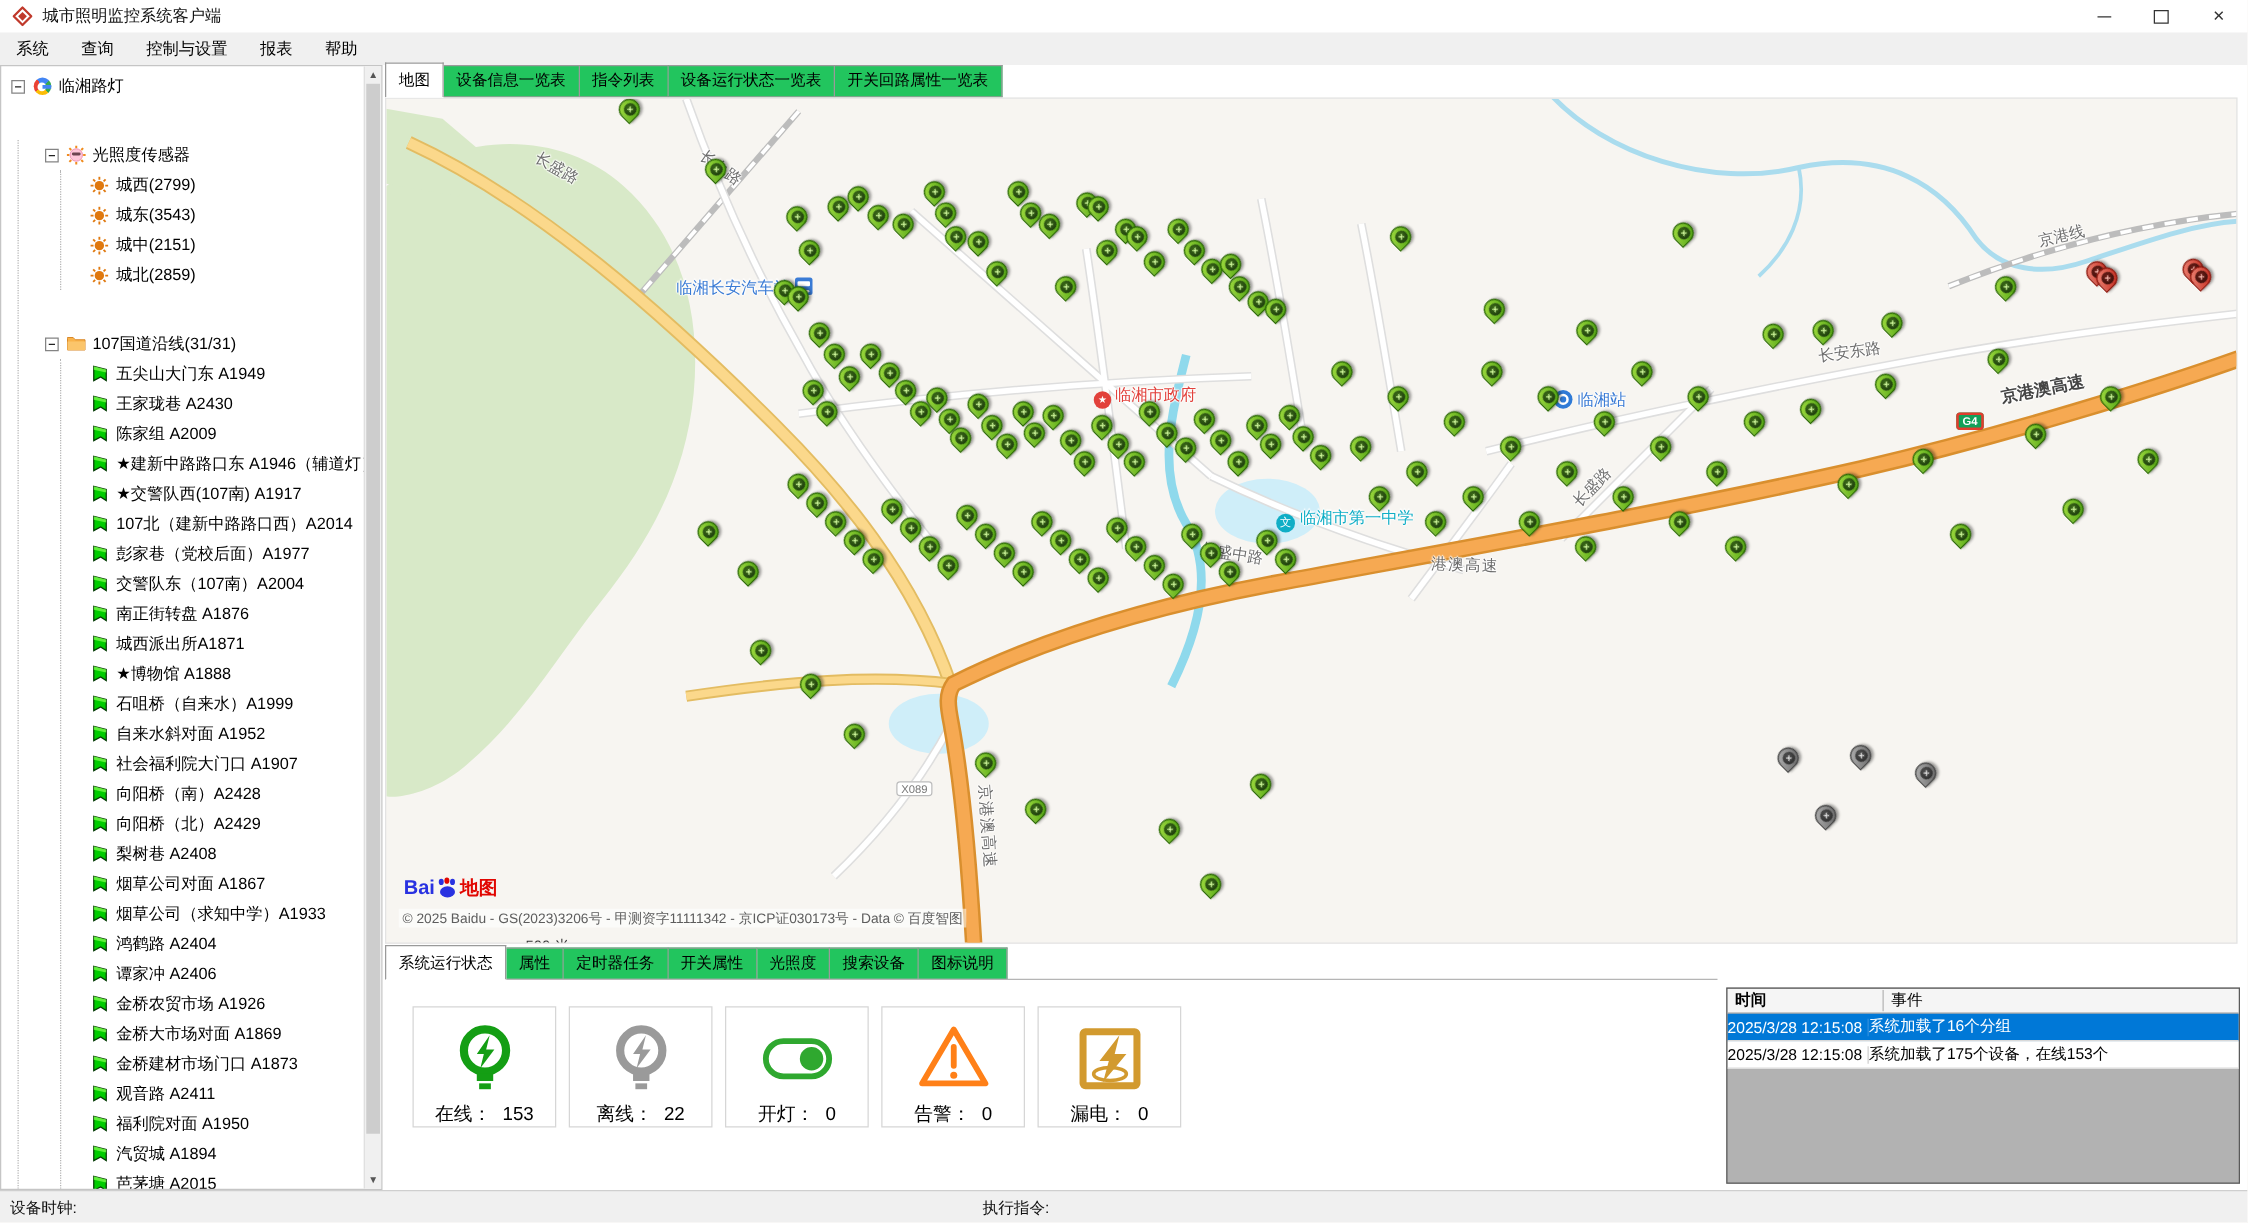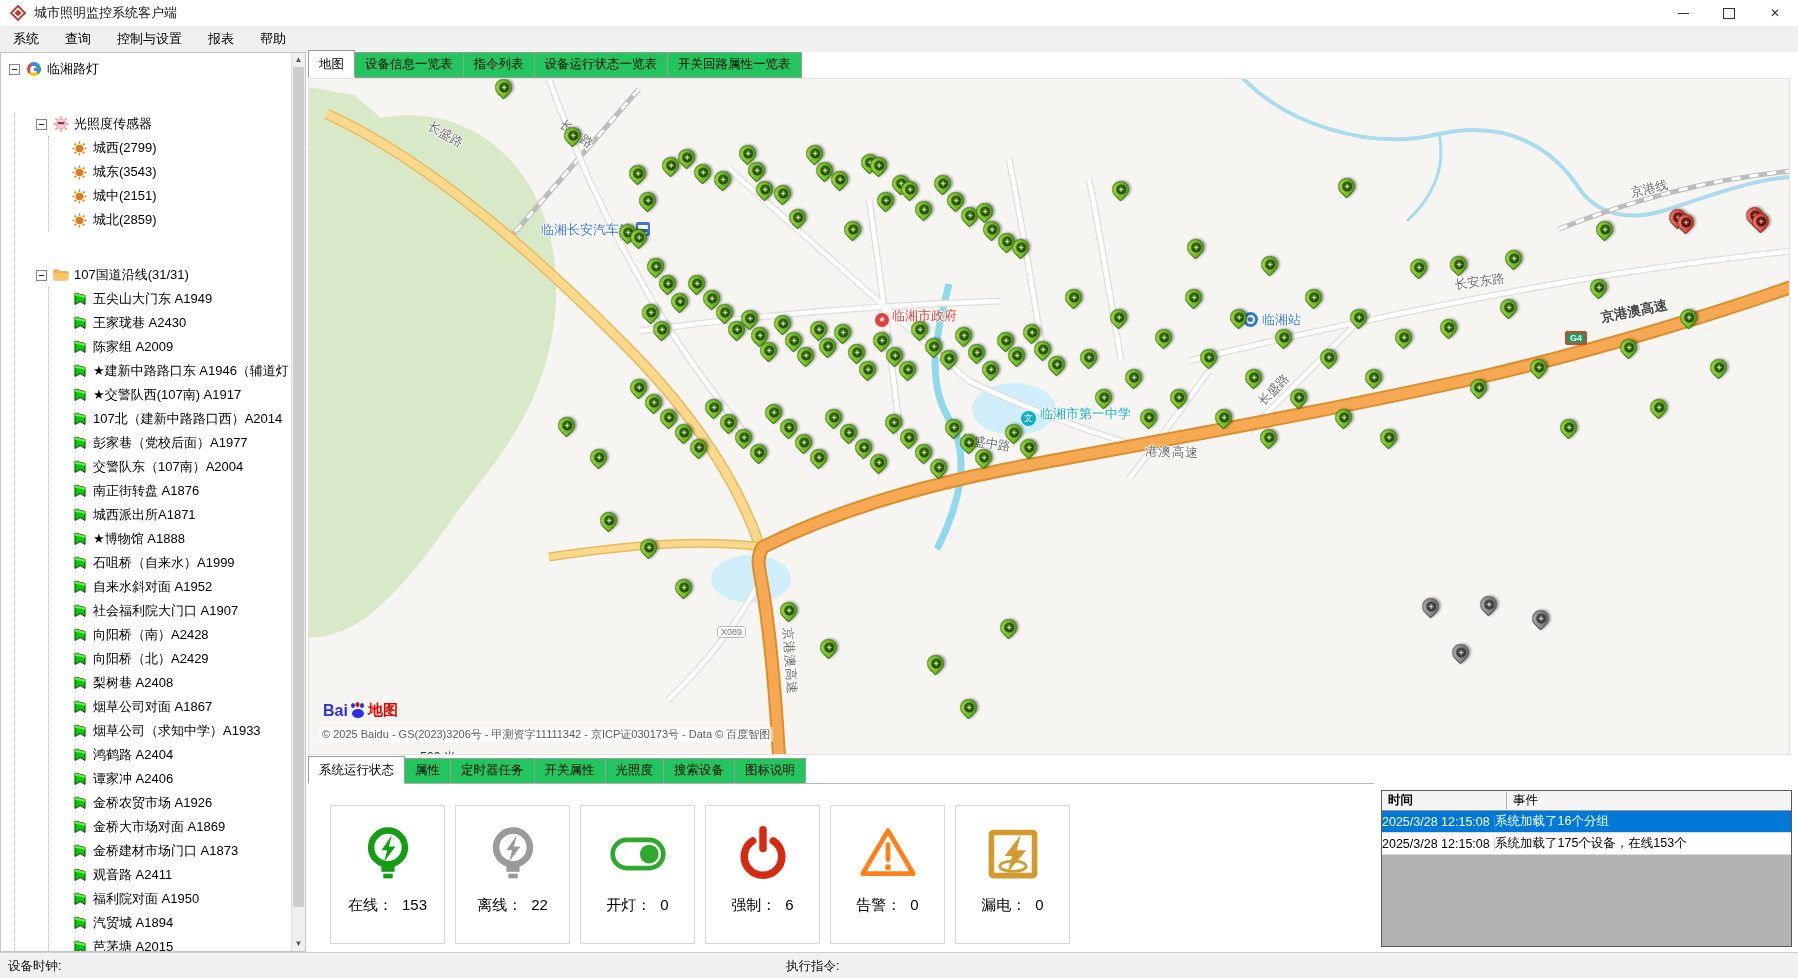--- a/index.html
+++ b/index.html
@@ -87,21 +87,21 @@
   .bd-paw::before{content:"";position:absolute;left:2px;bottom:0;width:12px;height:9px;background:#2932e1;border-radius:50%;}
   .bd-paw::after{content:"";position:absolute;top:0;left:1px;width:4px;height:5px;border-radius:50%;background:#2932e1;
     box-shadow:4.5px -1px 0 #e10601,9px 0 0 #2932e1;}
   .bd-map{color:#e10601;font-size:15px;}
   .scalebar{position:absolute;left:94px;top:626px;z-index:5;text-align:center;margin-top:44px;}
   .scale-text{font-size:12px;color:#333;}
   .scaleline{width:66px;height:7px;border-left:2px solid #444;border-right:2px solid #444;border-bottom:2px solid #444;}
   .map-cr{position:absolute;left:10px;top:648px;font-size:11px;color:#5d5d5d;z-index:5;background:rgba(255,255,255,0.55);padding:0 3px;white-space:nowrap;}
   
   .cards{position:absolute;left:330px;top:805px;display:flex;gap:10px;}
-  .card{width:115px;height:139px;border:1px solid #d6d6d6;background:#fff;box-sizing:border-box;
+  .card{width:115px;height:97px;border:1px solid #d6d6d6;background:#fff;box-sizing:border-box;
     display:flex;flex-direction:column;align-items:center;justify-content:flex-start;}
   .card .cicon{height:84px;display:flex;align-items:center;justify-content:center;margin-top:6px;}
   .card .clabel{font-size:15px;display:flex;gap:9px;align-items:baseline;}
   
   .event-panel{position:absolute;left:1381px;top:790px;width:411px;height:157px;border:1px solid #5a5a5a;box-sizing:border-box;
     background:#b2b2b2;overflow:hidden;font-size:12.5px;}
   .ev-head{display:flex;background:#f5f5f5;border-bottom:1px solid #9a9a9a;height:19px;align-items:center;}
   .ev-head span{padding:0 6px;}
   .ev-head span:first-child{width:112px;border-right:1px solid #b5b5b5;font-weight:bold;}
   .ev-row{display:flex;height:21px;align-items:center;background:#fff;border-bottom:1px solid #d9d9d9;}
@@ -1142,32 +1142,20 @@
         </svg>
       </div>
       <div class="clabel">
         <span>开灯：</span>
         <span>0</span>
       </div>
     </div>
     <div class="card">
       <div class="cicon">
         <svg width="60" height="60" viewBox="0 0 64 64">
-          <path d="M21,18 A20,20 0 1 0 43,18" fill="none" stroke="#d42a10" stroke-width="8" stroke-linecap="round"></path>
-          <line x1="32" y1="6" x2="32" y2="26" stroke="#d42a10" stroke-width="8" stroke-linecap="round"></line>
-        </svg>
-      </div>
-      <div class="clabel">
-        <span>强制：</span>
-        <span>6</span>
-      </div>
-    </div>
-    <div class="card">
-      <div class="cicon">
-        <svg width="60" height="60" viewBox="0 0 64 64">
           <path d="M32,7 L59,53 L5,53 Z" fill="none" stroke="#ff8018" stroke-width="5" stroke-linejoin="round"></path>
           <line x1="32" y1="22" x2="32" y2="38" stroke="#ff8018" stroke-width="5" stroke-linecap="round"></line>
           <circle cx="32" cy="46" r="3" fill="#ff8018"></circle>
         </svg>
       </div>
       <div class="clabel">
         <span>告警：</span>
         <span>0</span>
       </div>
     </div>

